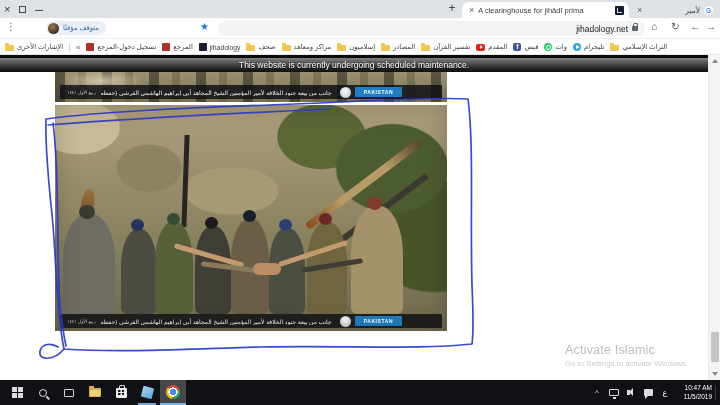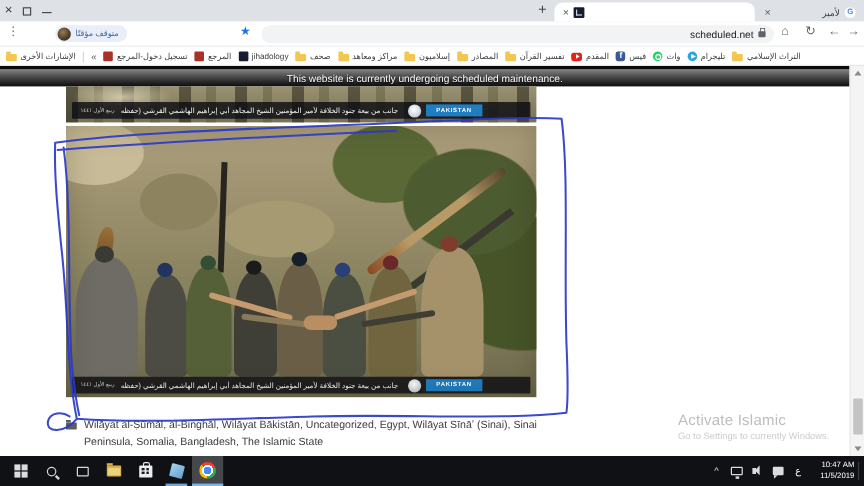--- a/index.html
+++ b/index.html
@@ -162,38 +162,39 @@
 
   <div class="tabstrip">
     <div class="winctl">
       <span class="wc-close">×</span>
       <span class="wc-max"></span>
       <span class="wc-min"></span>
     </div>
     <div class="newtab">+</div>
     <div class="tab-active">
       <span class="tab-close">×</span>
+      <span class="tab-title">A clearinghouse for jihādī prima</span>
       <span class="fav-jih"></span>
     </div>
     <div class="tab-inactive">
       <span class="tab-close">×</span>
       <span class="tab2-label">لأمير</span>
       <span class="fav-g">G</span>
     </div>
   </div>
 
   <div class="toolbar">
     <span class="menu-dots">⋮</span>
     <div class="chip">
       <span class="avatar"></span>
       <span class="chip-label">متوقف مؤقتًا</span>
     </div>
     <span class="star">★</span>
     <div class="omnibox">
-      <span class="url">scheduled.net</span>
+      <span class="url">jihadology.net</span>
       <span class="lock"></span>
     </div>
     <span class="navic ni-home">⌂</span>
     <span class="navic ni-reload">↻</span>
     <span class="navic ni-fwd">←</span>
     <span class="navic ni-back">→</span>
   </div>
 
   <div class="bkbar">
     <div class="bk">
@@ -303,28 +304,24 @@
       <div class="hands" style="left:198px;top:158px;"></div>
 
       <div class="capbar">
         <span class="cap-date">ربيع الأول ١٤٤١</span>
         <span class="cap-text">جانب من بيعة جنود الخلافة لأمير المؤمنين الشيخ المجاهد أبي إبراهيم الهاشمي القرشي (حفظه الله)</span>
         <span class="cap-logo"></span>
         <span class="cap-flag">PAKISTAN</span>
       </div>
     </div>
 
-    <div class="cats">
-      <span class="cat-folder"></span>
-      <span>Wilāyat al-Ṣūmāl, al-Binghāl, Wilāyat Bākistān, Uncategorized, Egypt, Wilāyat Sīnāʼ (Sinai), Sinai Peninsula, Somalia, Bangladesh, The Islamic State</span>
-    </div>
 
     <div class="activate">
       <div class="l1">Activate Islamic</div>
-      <div class="l2">Go to Settings to currently Windows.</div>
+      <div class="l2">Go to Settings to activate Windows.</div>
     </div>
 
     <div class="scrollbar">
       <div class="sb-up"></div>
       <div class="sb-thumb"></div>
       <div class="sb-down"></div>
     </div>
 
     <svg class="ink" width="708" height="325" viewBox="0 0 708 325">
       <g fill="none" stroke="#2a3ac9" stroke-width="1.7" stroke-linecap="round" stroke-linejoin="round" opacity="0.92">

